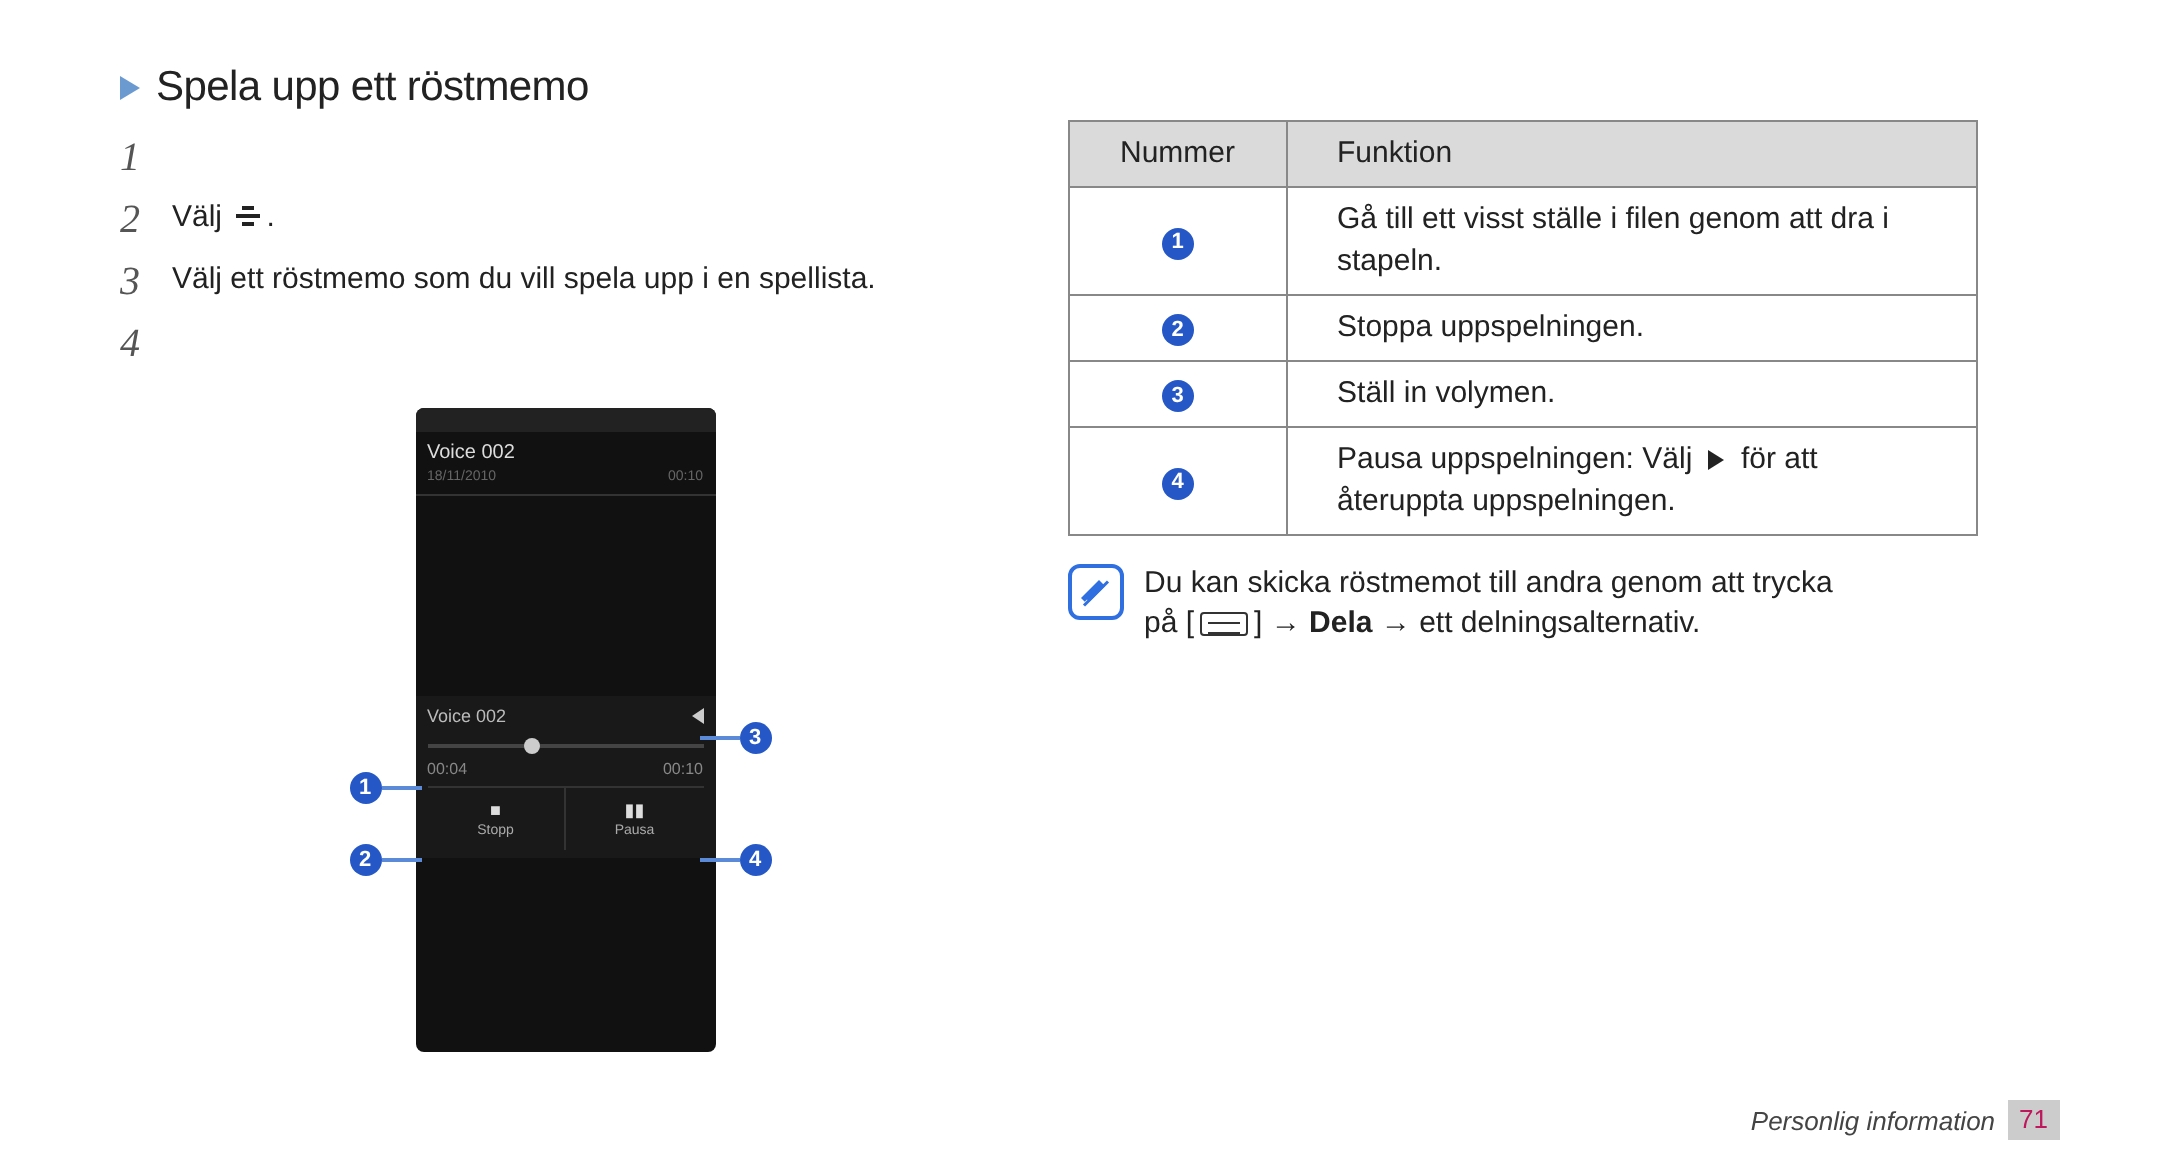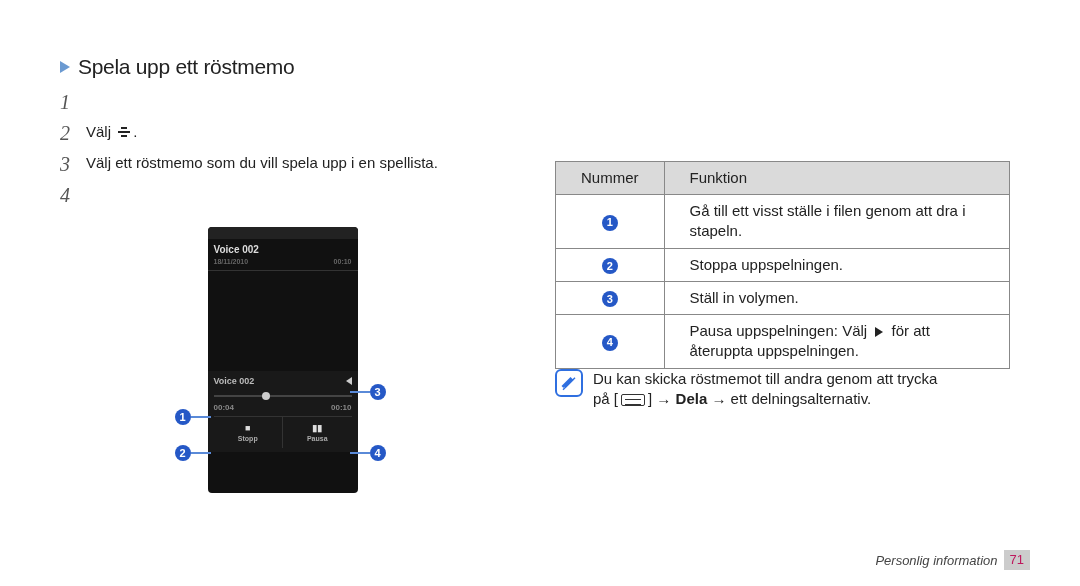--- a/index.html
+++ b/index.html
@@ -9,23 +9,22 @@
     height: 586px;
     background: #fff;
     position: relative;
     color: #222;
     padding: 30px 50px 20px 60px;
     font-size: 15px;
     line-height: 1.35;
   }
   .columns {
     display: flex;
-    gap: 55px;
+    gap: 34px;
     height: 480px;
-    align-items: center;
   }
   .left-col { width: 440px; }
   .right-col { width: 460px; padding-top: 30px; }
 
   .heading {
     display: flex;
     align-items: center;
     gap: 8px;
     margin-bottom: 8px;
   }
@@ -77,27 +76,26 @@
   .phone-wrap {
     position: relative;
     width: 205px;
     margin: 18px auto 0 auto;
     height: 260px;
   }
   .phone {
     position: absolute;
     left: 30px;
     width: 150px;
-    height: 266px;
+    height: 322px;
     background: #111;
     border-radius: 4px;
     color: #fff;
     font-size: 9px;
     overflow: hidden;
-    font-weight: bold;
   }
   .phone .topbar { height: 12px; background: #222; }
   .phone .section1 {
     padding: 4px 6px;
     border-bottom: 1px solid #333;
   }
   .phone .sec-title { color: #ddd; font-size: 10px; }
   .phone .sec-sub   { color: #666; font-size: 7px; display: flex; justify-content: space-between; }
   .phone .middle { height: 100px; }
   .phone .playbar {
@@ -197,20 +195,21 @@
     border-top: 5px solid transparent;
     border-bottom: 5px solid transparent;
     border-left: 8px solid #222;
     vertical-align: -1px;
     margin: 0 4px;
   }
 
   .tipbox {
     display: flex;
     gap: 10px;
+    margin-top: 14px;
   }
   .tip-icon {
     width: 28px; height: 28px; border-radius: 6px;
     border: 2px solid #2f6fe0;
     display: inline-flex; align-items: center; justify-content: center;
     color: #2f6fe0;
   }
   .tip-icon svg { width: 18px; height: 18px; }
   .tip-text { flex: 1; }
   .tip-text b { font-weight: 700; }

